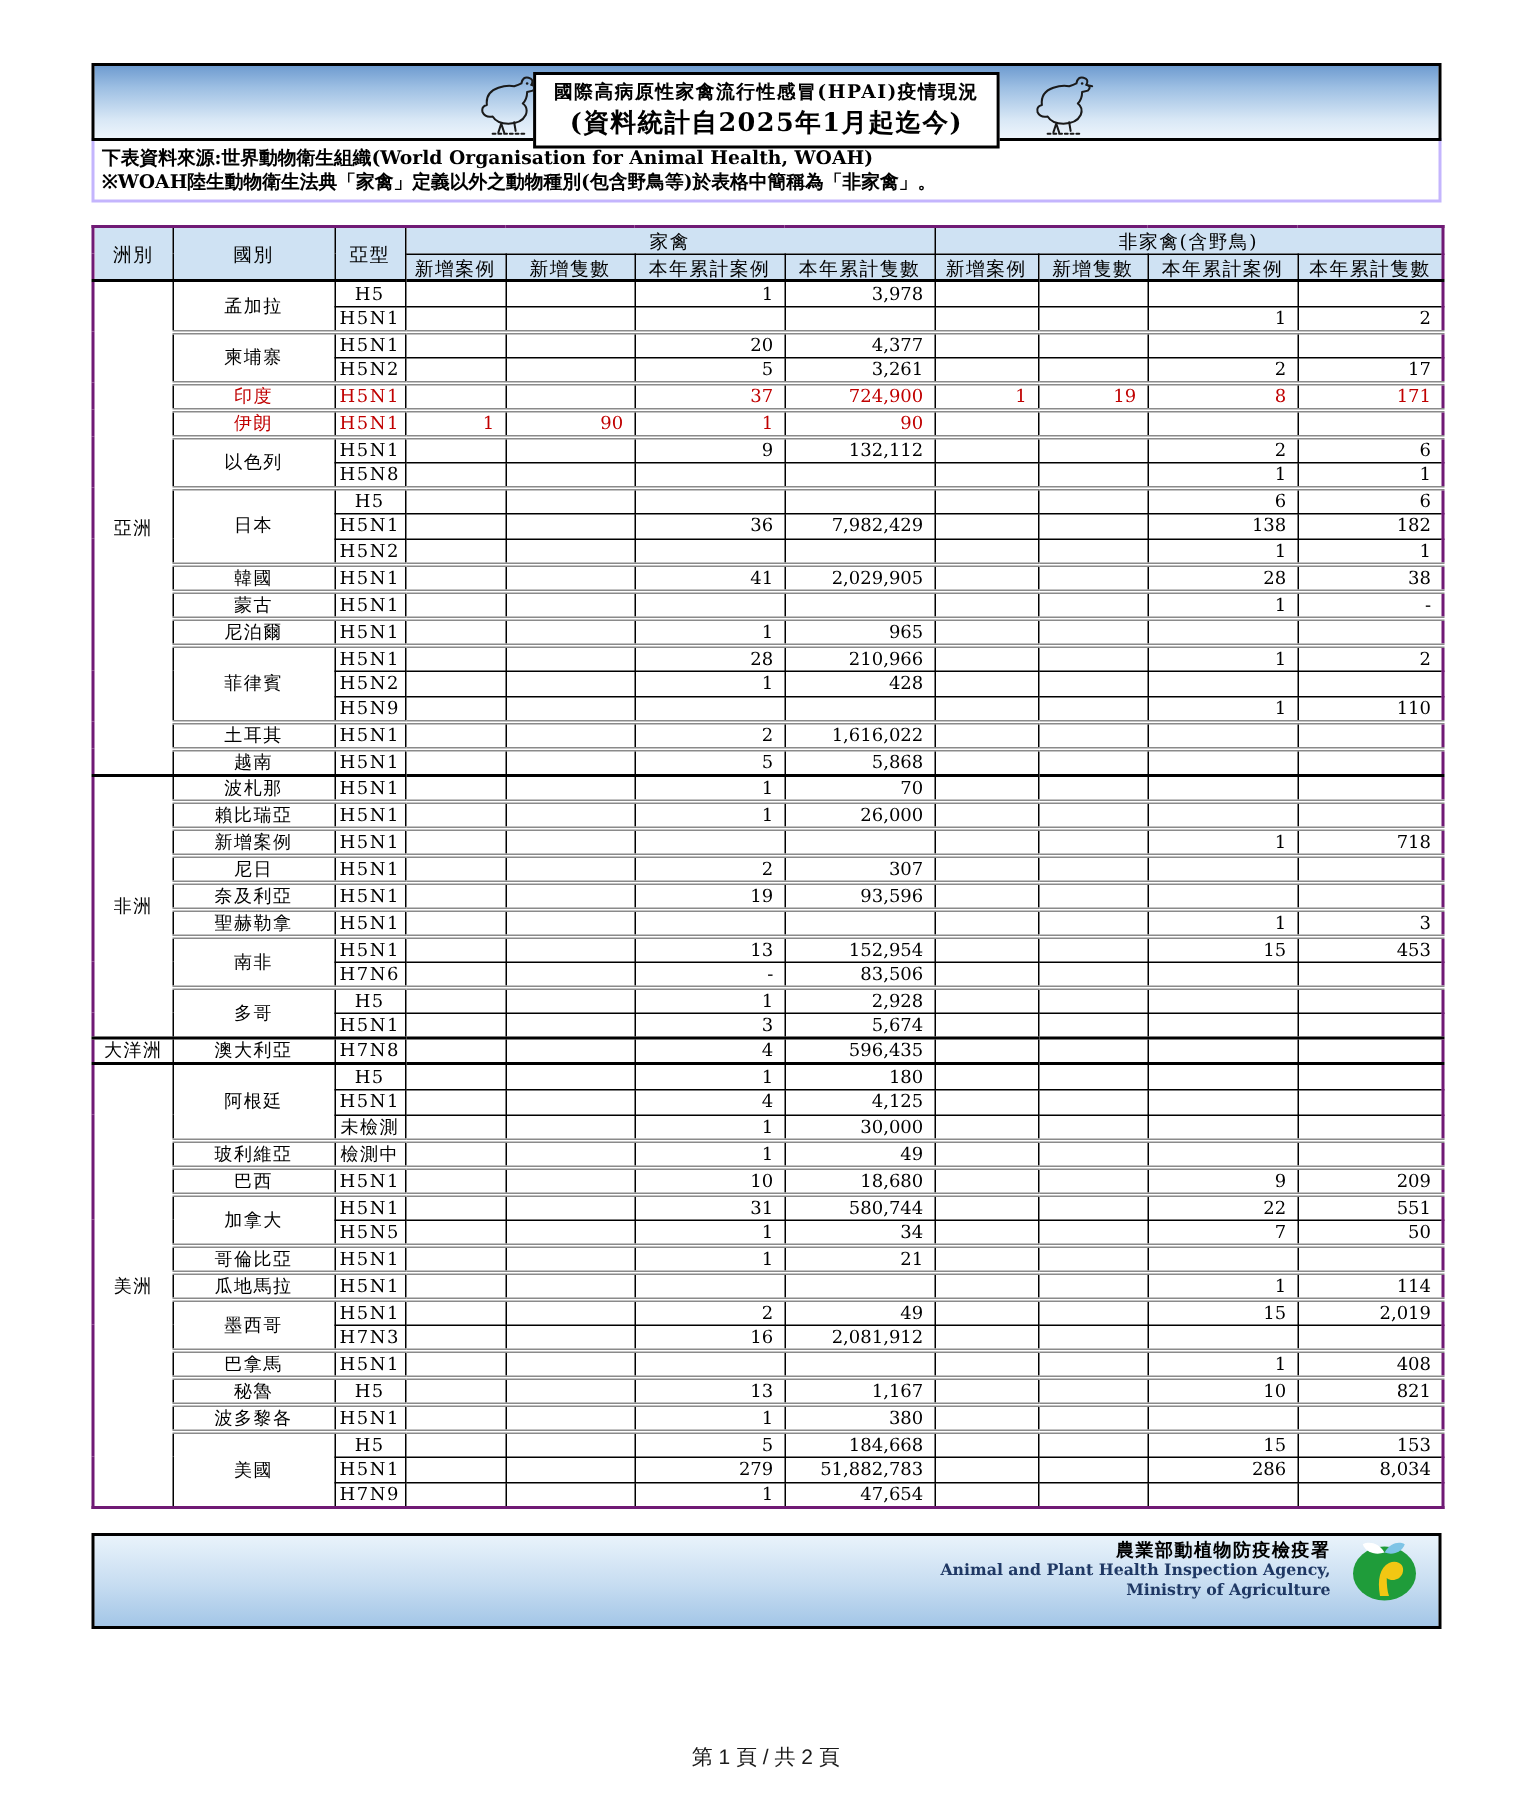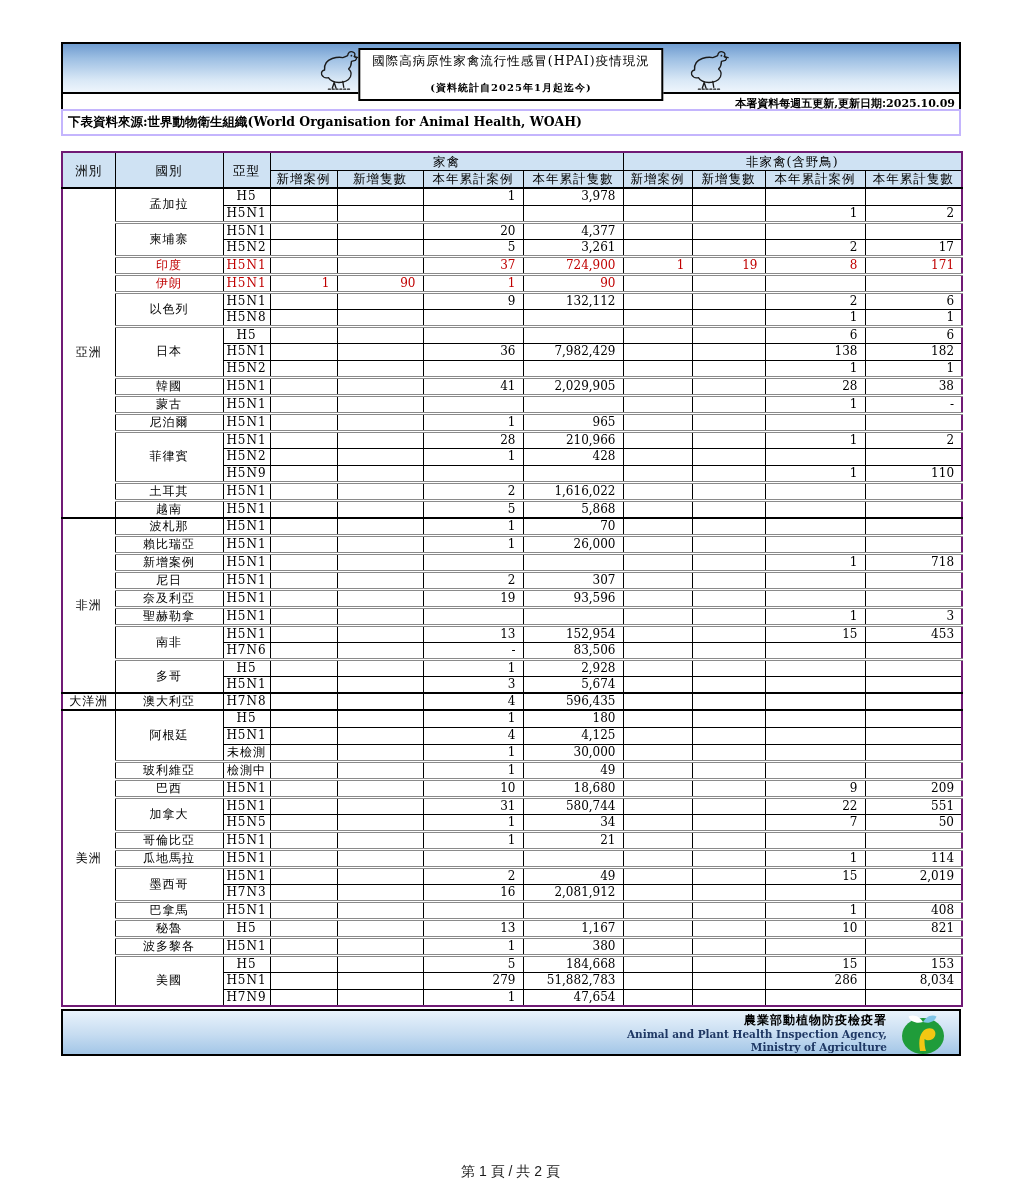--- a/index.html
+++ b/index.html
@@ -16,22 +16,22 @@
   .banner {
     position: relative; height: 52px;
     border: 2px solid #000;
     background: linear-gradient(180deg, #6f9cd0 0%, #9dbfe3 30%, #d9e8f6 75%, #eef5fc 100%);
   }
   .title-box {
     position: absolute; left: 50%; top: 4px; transform: translateX(-50%);
     background: #fff; border: 2px solid #000;
     padding: 3px 12px 4px; text-align: center; white-space: nowrap;
   }
-  .title-line1 { font-size: 12.5px; font-weight: normal; letter-spacing: 1px; }
-  .title-line2 { font-size: 10px; font-weight: bold; letter-spacing: 1px; margin-top: 11px; }
+  .title-line1 { font-size: 12.5px; font-weight: bold; letter-spacing: 1px; }
+  .title-line2 { font-size: 17px; font-weight: bold; letter-spacing: 1px; }
   .chicken { position: absolute; top: 3px; width: 46px; height: 46px; }
   .chicken.left  { left: 252px; }
   .chicken.right { left: 622px; }
 
   
   .update-strip {
     border: 2px solid #000; margin-top: -2px;
     background: #fff; height: 19px;
     text-align: right; padding: 2px 4px 0 0;
     font-size: 11px; font-weight: bold;
@@ -64,21 +64,21 @@
     font-size: 12.5px; letter-spacing: 1px; height: 18px;
   }
   td.c-cont, td.c-ctry, td.c-sub { text-align: center; letter-spacing: 1px; }
   td.c-num { text-align: right; padding-right: 7px; font-size: 12px; letter-spacing: 0; }
   tr.ctry-start td { border-top: 3px double #8a8a8a; }
   tr.cont-start td { border-top: 2px solid #000; }
   tr.red td { color: var(--red, #c00000); }
 
   
   .footer {
-    position: relative; margin-top: 2px; height: 47px;
+    position: relative; margin-top: 16px; height: 64px;
     border: 2px solid #000;
     background: linear-gradient(180deg, #e9f3fb 0%, #c6dcf1 55%, #a3c6e7 100%);
   }
   .footer-text {
     position: absolute; right: 72px; top: 3px;
     text-align: right; line-height: 13.5px;
   }
   .footer-cjk { font-size: 12px; font-weight: bold; color: #000; letter-spacing: 1px; }
   .footer-en  { font-size: 10.5px; font-weight: bold; color: #1f3864; }
   .footer-logo { position: absolute; right: 8px; top: 2px; width: 56px; height: 42px; }
@@ -113,26 +113,24 @@
       <g fill="none" stroke="#1a1a1a" stroke-width="1.4" stroke-linecap="round" stroke-linejoin="round">
         <path d="M34,8 q1,-5 5,-4 q4,1 2,5 q4,1 1,4 l-4,1 q0,5 -3,8 q4,3 2,8 q-3,6 -12,6 q-8,0 -11,-5 q-5,1 -7,-3 q-1,-4 3,-5 q-1,-9 8,-12 q6,-2 11,-1 q3,-1 5,-2 z"></path>
         <path d="M41,9 l4,1"></path>
         <path d="M20,36 l-2,6 m2,-6 l2,6 m7,-7 l1,6"></path>
         <path d="M14,43 h22" stroke-dasharray="2 2"></path>
       </g>
       <circle cx="38" cy="8" r="0.9" fill="#1a1a1a"></circle>
     </svg>
   </div>
 
-  <div class="update-strip">
-    <span>本署資料每週五更新,更新日期:2025.10.09</span>
-  </div>
 
   <div class="notes">
       <div class="note"><span>下表資料來源:世界動物衛生組織(World Organisation for Animal Health, WOAH)</span></div>
+      <div class="note"><span>※WOAH陸生動物衛生法典「家禽」定義以外之動物種別(包含野鳥等)於表格中簡稱為「非家禽」。</span></div>
     </div>
 
   <table class="epi">
     <colgroup>
         <col style="width: 53px;">
         <col style="width: 108px;">
         <col style="width: 47px;">
         <col style="width: 67px;">
         <col style="width: 86px;">
         <col style="width: 100px;">

